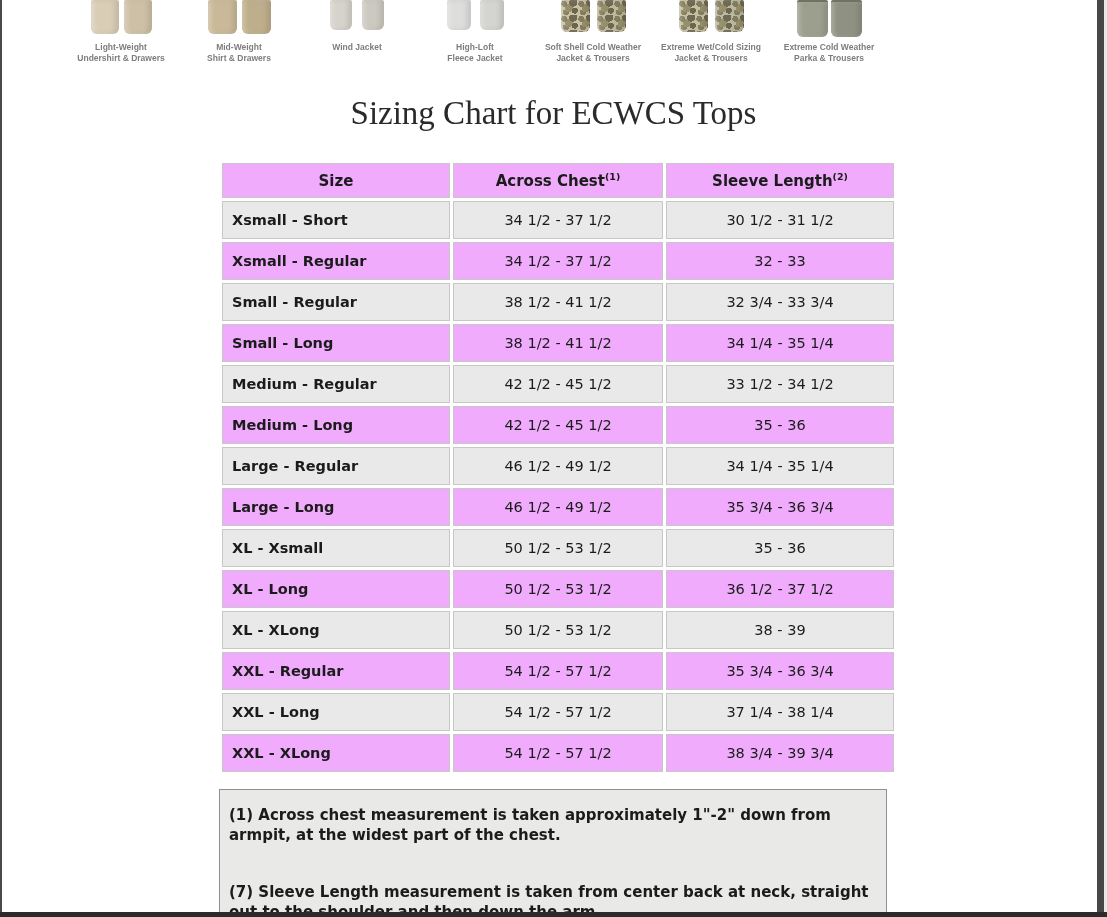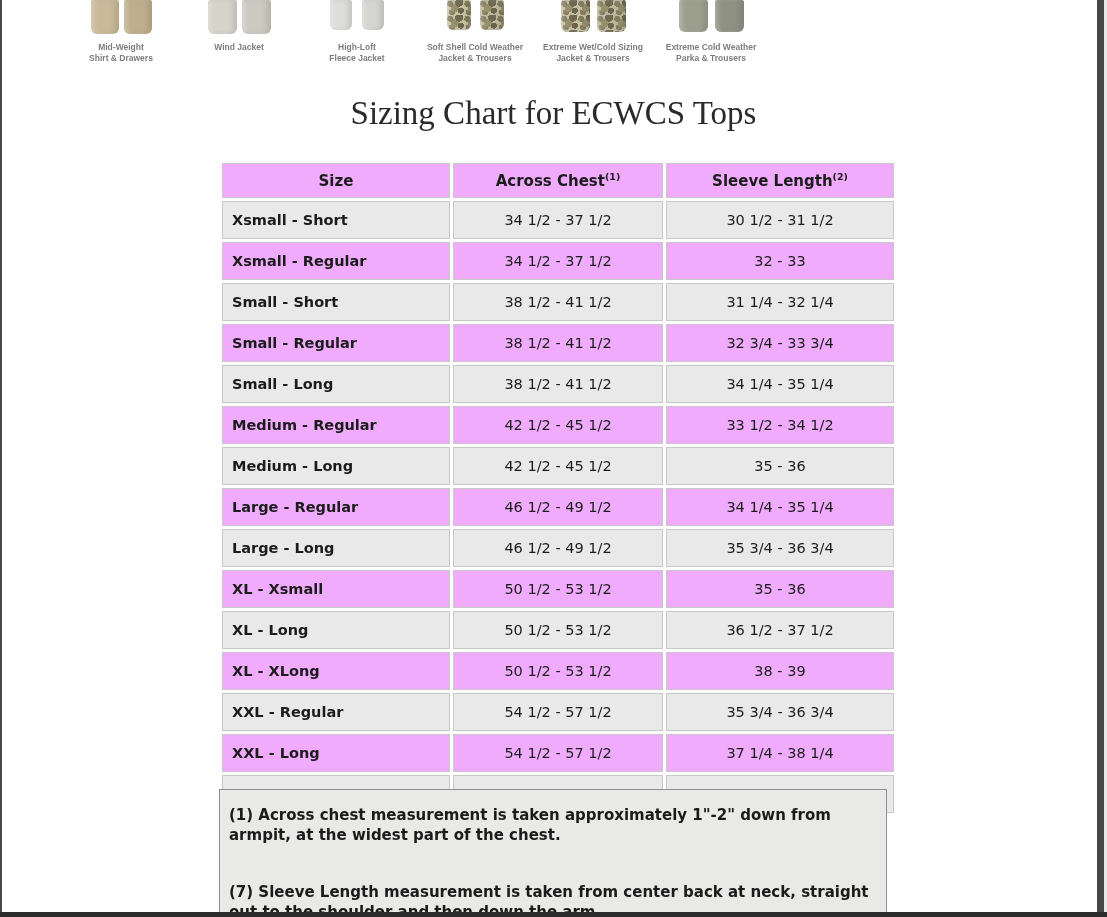--- a/index.html
+++ b/index.html
@@ -97,20 +97,30 @@
 <body>
 
 <div class="frame-left"></div>
 <div class="frame-right"></div>
 <div class="frame-right-edge"></div>
 <div class="frame-bottom"></div>
 
 <div class="garments">
     <div class="garment">
     <div class="pants">
+      <div class="leg" style="background-color: rgb(217, 205, 181);"></div>
+      <div class="leg" style="background-color: rgb(205, 192, 166);"></div>
+    </div>
+    <div class="glabel">
+        <div>Light-Weight</div>
+        <div>Undershirt &amp; Drawers</div>
+      </div>
+  </div>
+    <div class="garment">
+    <div class="pants">
       <div class="leg" style="background-color: rgb(201, 185, 152);"></div>
       <div class="leg" style="background-color: rgb(191, 174, 140);"></div>
     </div>
     <div class="glabel">
         <div>Mid-Weight</div>
         <div>Shirt &amp; Drawers</div>
       </div>
   </div>
     <div class="garment">
     <div class="pants">
@@ -183,25 +193,20 @@
         <td class="size-cell">Xsmall - Short</td>
         <td class="num-cell">34 1/2 - 37 1/2</td>
         <td class="num-cell">30 1/2 - 31 1/2</td>
       </tr>
       <tr>
         <td class="size-cell">Xsmall - Regular</td>
         <td class="num-cell">34 1/2 - 37 1/2</td>
         <td class="num-cell">32 - 33</td>
       </tr>
       <tr>
-        <td class="size-cell">Small - Short</td>
-        <td class="num-cell">38 1/2 - 41 1/2</td>
-        <td class="num-cell">31 1/4 - 32 1/4</td>
-      </tr>
-      <tr>
         <td class="size-cell">Small - Regular</td>
         <td class="num-cell">38 1/2 - 41 1/2</td>
         <td class="num-cell">32 3/4 - 33 3/4</td>
       </tr>
       <tr>
         <td class="size-cell">Small - Long</td>
         <td class="num-cell">38 1/2 - 41 1/2</td>
         <td class="num-cell">34 1/4 - 35 1/4</td>
       </tr>
       <tr>

